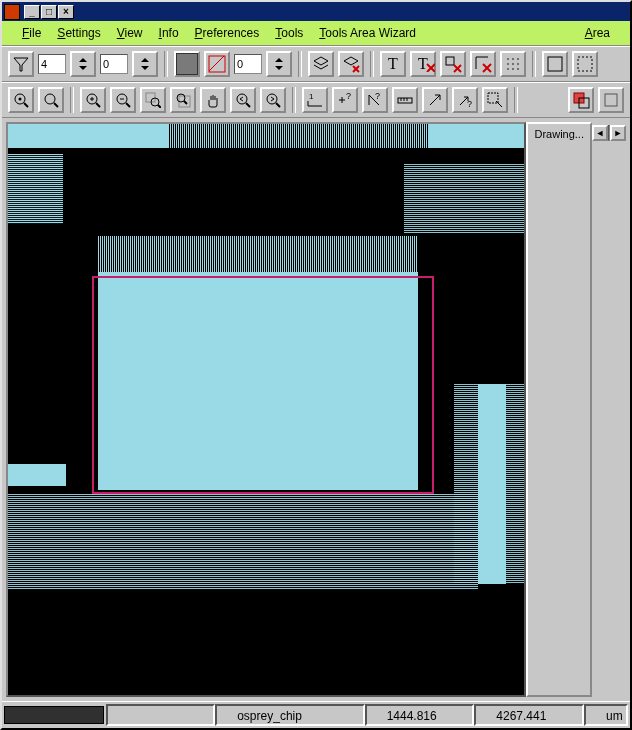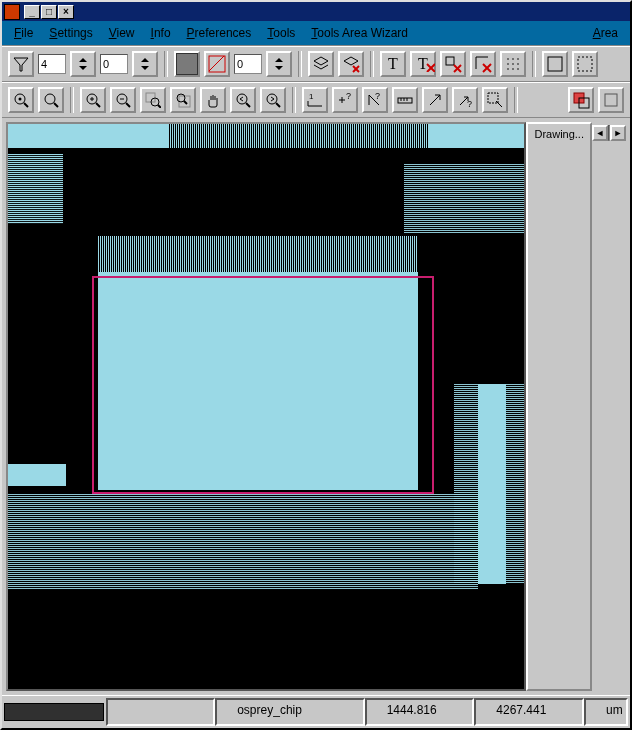--- a/index.html
+++ b/index.html
@@ -35,23 +35,23 @@
   .titlebar .title { flex:1; white-space:nowrap; overflow:hidden; }
   .titlebar .winbtns { display:flex; gap:1px; }
   .winbtn {
     width:16px; height:14px;
     background:#c7c7c7; border:1px solid #000;
     border-top-color:#fff; border-left-color:#fff;
     font-size:10px; line-height:12px; text-align:center;
     font-family: Arial; color:#000;
   }
   .menubar {
-    background:#0369a1;
+    background:#bef264;
     display:flex; align-items:center;
-    padding: 3px 4px;
+    padding: 3px 12px;
     border-bottom: 1px solid #888;
   }
   .menuitem { padding: 2px 8px; }
   .menuitem:first-letter { text-decoration: underline; }
   .menuspacer { flex:1; }
   .toolbar {
     background:#c7c7c7;
     border-top:1px solid #fff;
     border-bottom:1px solid #888;
     padding: 4px 6px;
@@ -124,21 +124,21 @@
     border:2px solid #888; border-top-color:#fff;border-left-color:#fff;
     font-size:9px; text-align:center; line-height:12px;
   }
   .footer {
     display:flex; padding:2px; gap:0;
     border-top:1px solid #fff;
   }
   .footcell {
     border:2px solid #888; border-top-color:#555;border-left-color:#555;
     border-right-color:#fff; border-bottom-color:#fff;
-    background:#c7c7c7; padding:3px 20px; height:28px;
+    background:#c7c7c7; padding:3px 20px; height:22px;
     white-space:nowrap; overflow:hidden;
   }
   .progress {
     width:100px; height:18px; background:#303030;
     border:1px solid #000; margin-right:2px;
     align-self:center;
   }
   body ::selection { background:transparent; }
 </style>
 </head>

